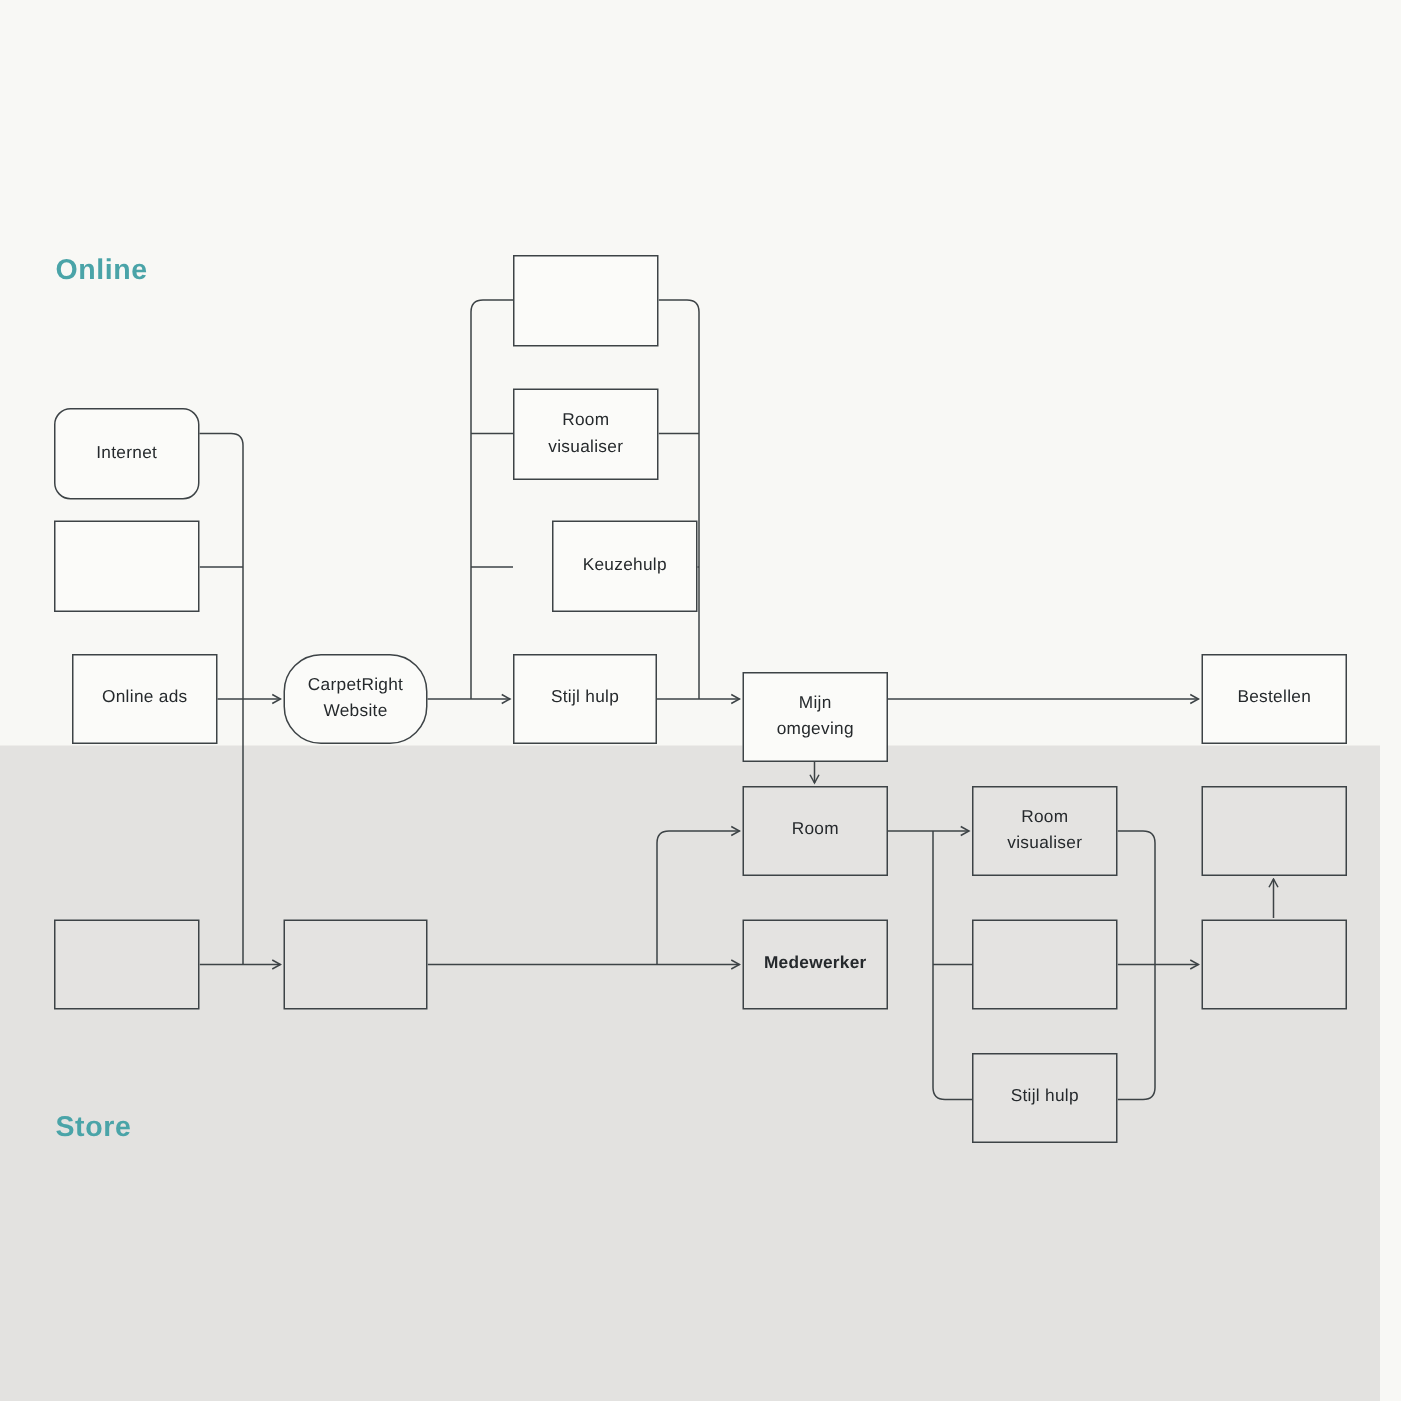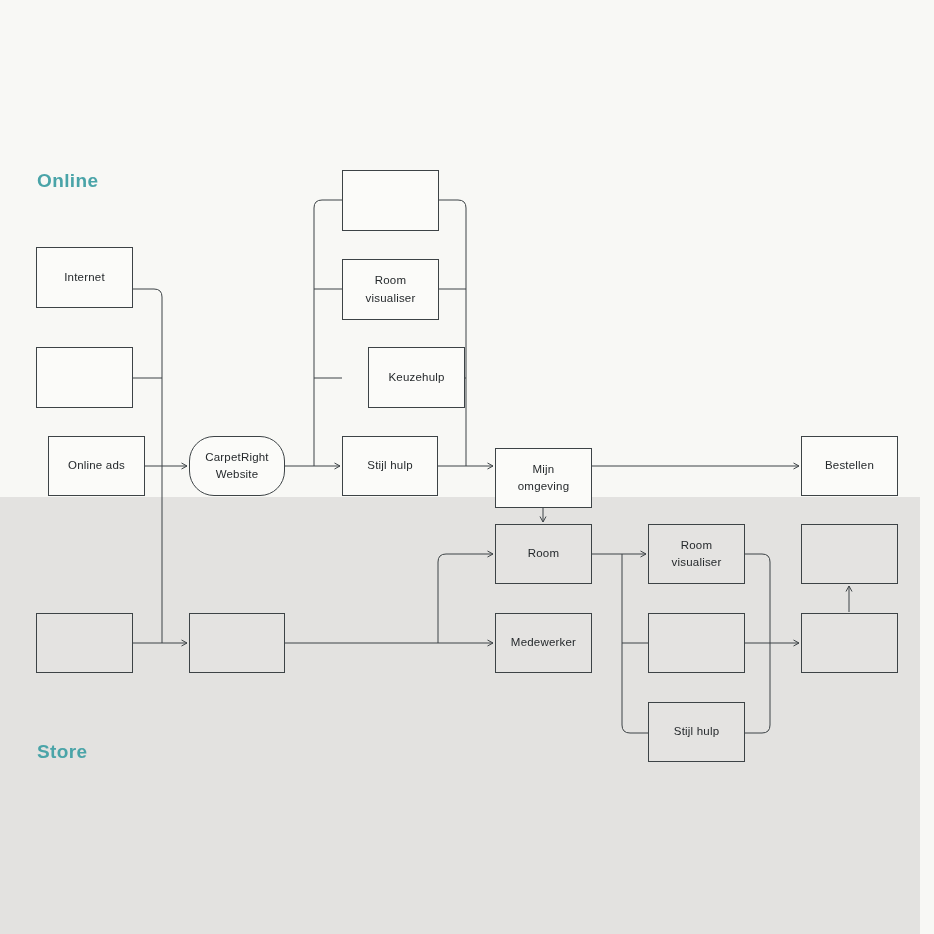--- a/index.html
+++ b/index.html
@@ -62,21 +62,21 @@
       <path d="M438,643 V562 Q438,554 446,554 H493" class="edge" marker-end="url(#arrow)"></path>
       <path d="M592,554 H646" class="edge" marker-end="url(#arrow)"></path>
       <path d="M622,554 V725 Q622,733 630,733 H648" class="edge"></path>
       <path d="M622,643 H648" class="edge"></path>
       <path d="M745,554 H762 Q770,554 770,562 V725 Q770,733 762,733 H745" class="edge"></path>
       <path d="M745,643 H799" class="edge" marker-end="url(#arrow)"></path>
       <path d="M849,612 V586" class="edge" marker-end="url(#arrow)"></path>
     </svg>
 
   <div id="node-layer">
-      <div class="node online" style="left: 36px; top: 247px; width: 97px; height: 61px;">
+      <div class="node online" style="left: 36px; top: 272px; width: 97px; height: 61px; border-radius: 11px;">
         <span>Internet</span>
       </div>
       <div class="node online" style="left: 36px; top: 347px; width: 97px; height: 61px;">
         <span></span>
       </div>
       <div class="node online" style="left: 48px; top: 436px; width: 97px; height: 60px;">
         <span>Online ads</span>
       </div>
       <div class="node online" style="left: 189px; top: 436px; width: 96px; height: 60px; border-radius: 25px;">
         <span>CarpetRight Website</span>
@@ -95,21 +95,21 @@
       </div>
       <div class="node online" style="left: 495px; top: 448px; width: 97px; height: 60px;">
         <span>Mijn omgeving</span>
       </div>
       <div class="node online" style="left: 801px; top: 436px; width: 97px; height: 60px;">
         <span>Bestellen</span>
       </div>
       <div class="node store" style="left: 495px; top: 524px; width: 97px; height: 60px;">
         <span>Room</span>
       </div>
-      <div class="node store" style="left: 495px; top: 613px; width: 97px; height: 60px;">
+      <div class="node store" style="left: 495px; top: 613px; width: 97px; height: 60px; font-weight: bold;">
         <span>Medewerker</span>
       </div>
       <div class="node store" style="left: 36px; top: 613px; width: 97px; height: 60px;">
         <span></span>
       </div>
       <div class="node store" style="left: 189px; top: 613px; width: 96px; height: 60px;">
         <span></span>
       </div>
       <div class="node store" style="left: 648px; top: 524px; width: 97px; height: 60px;">
         <span>Room visualiser</span>

